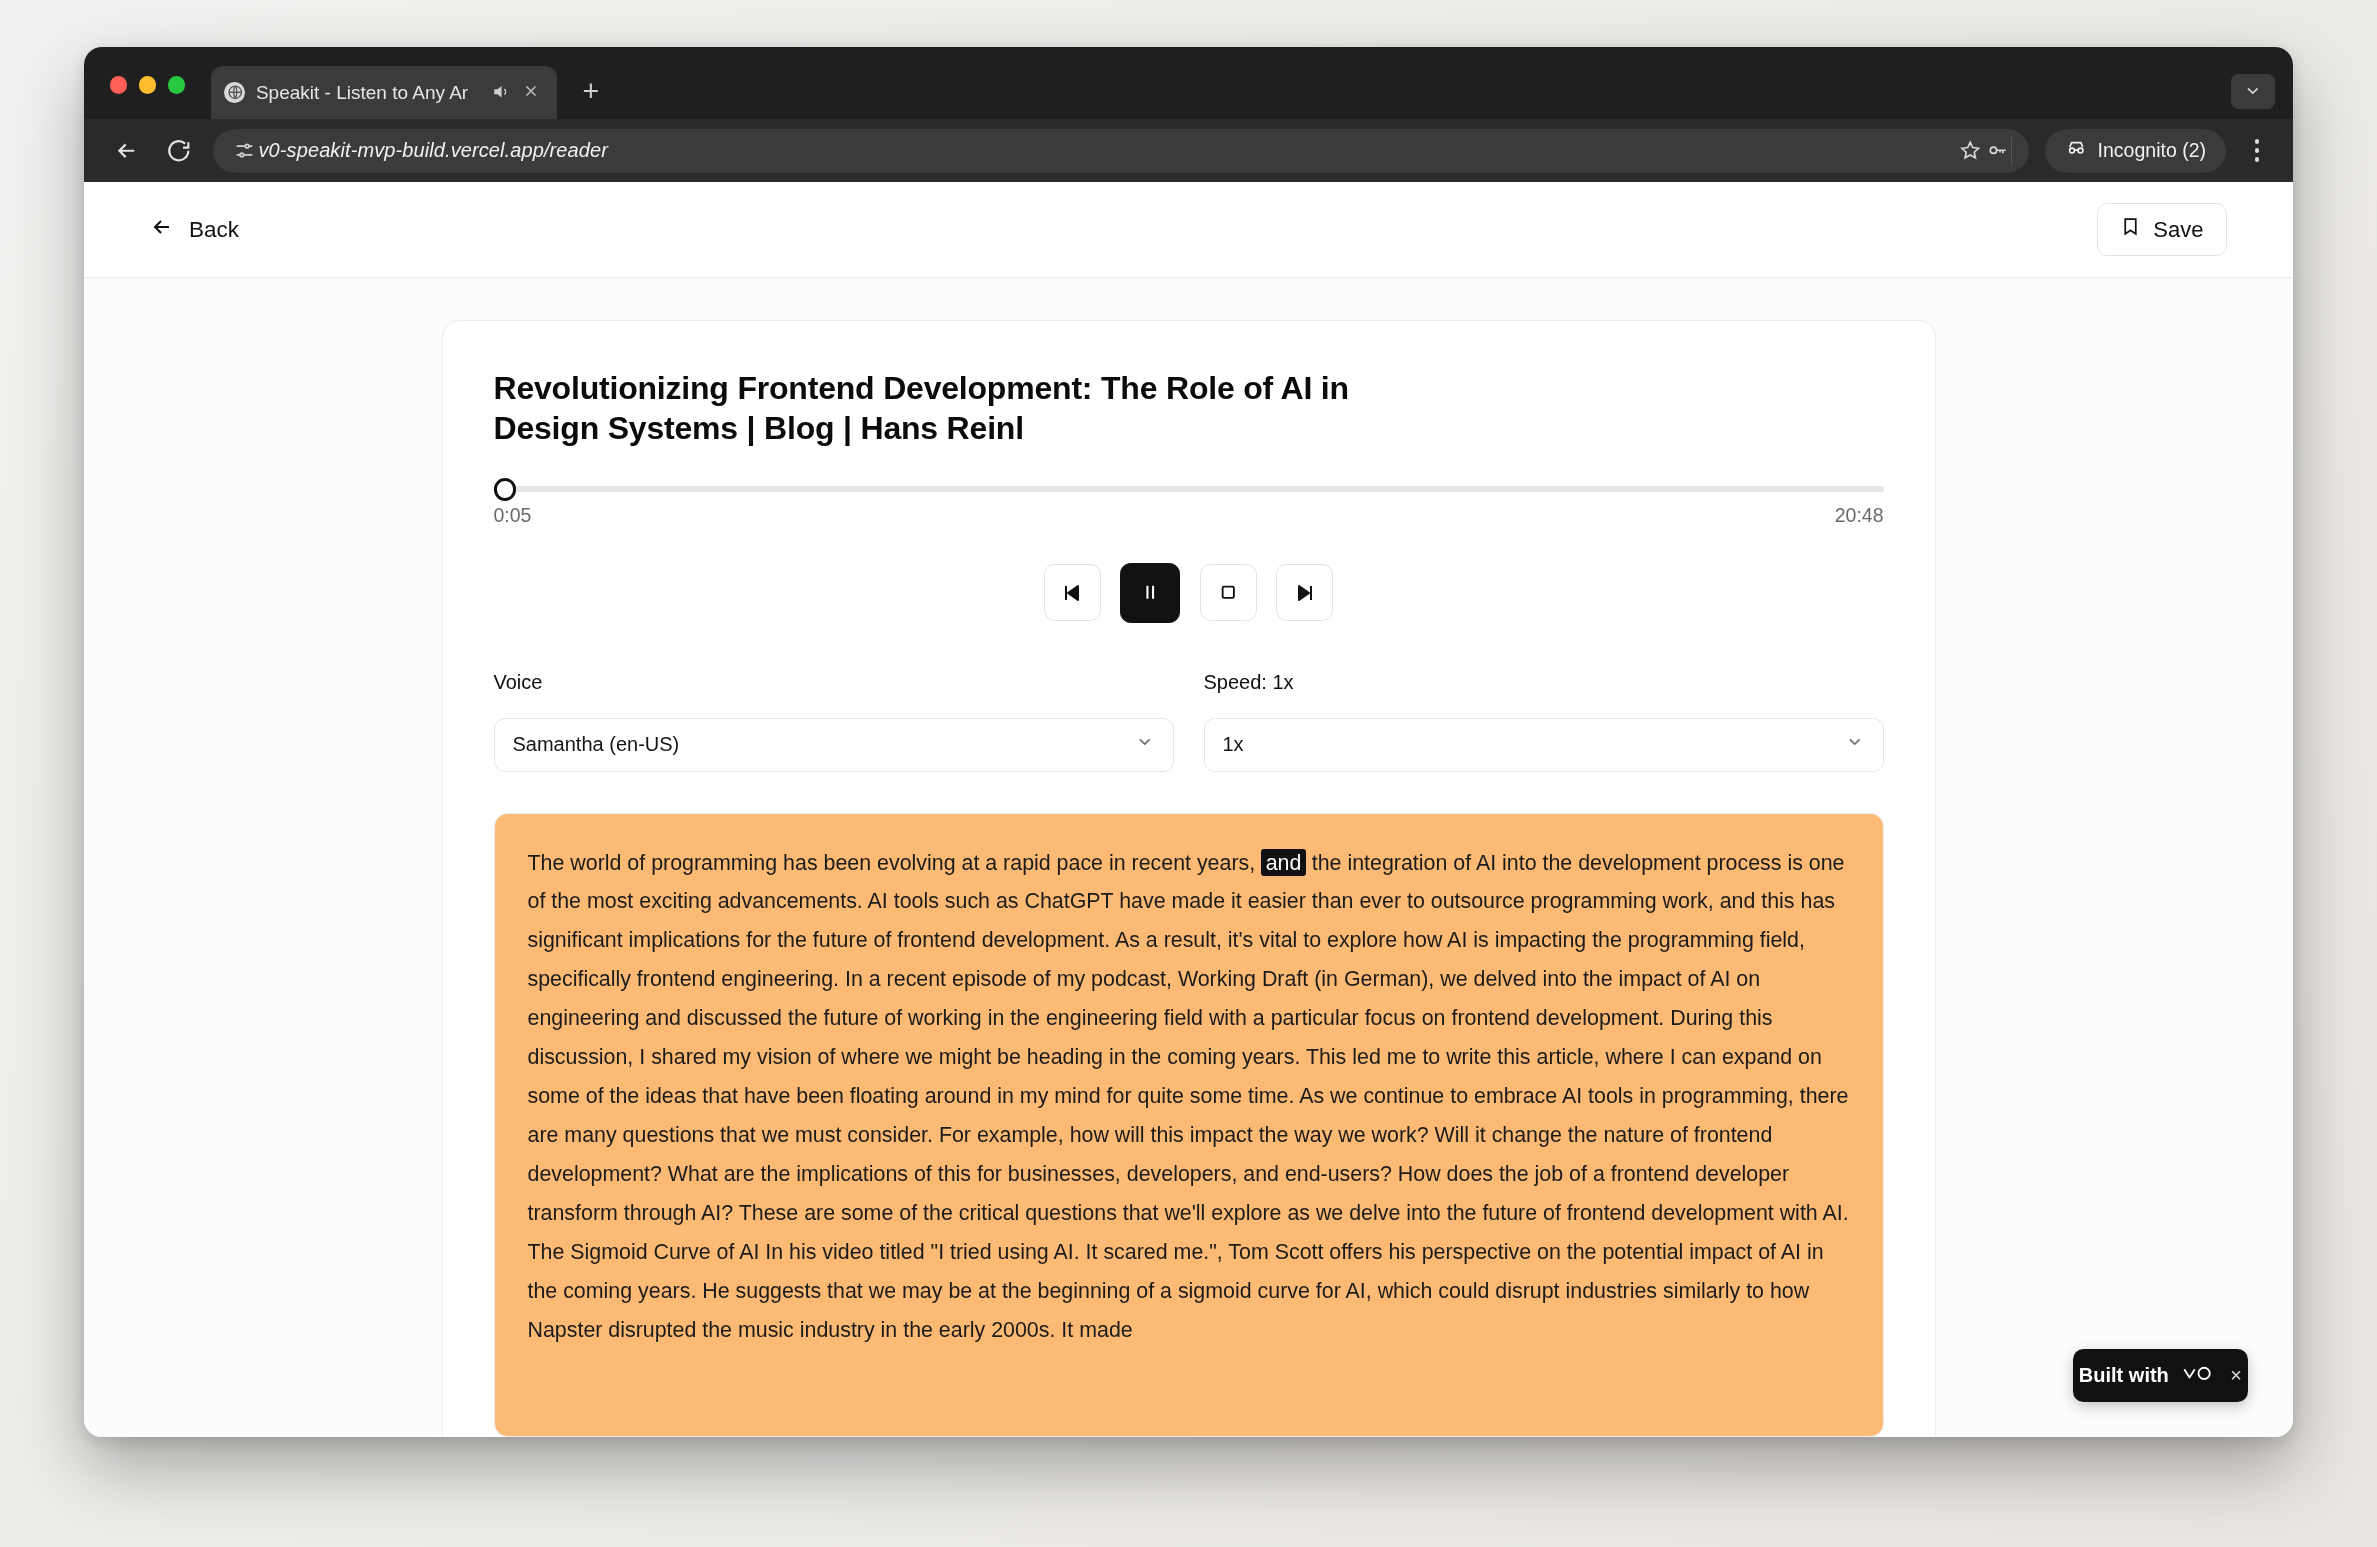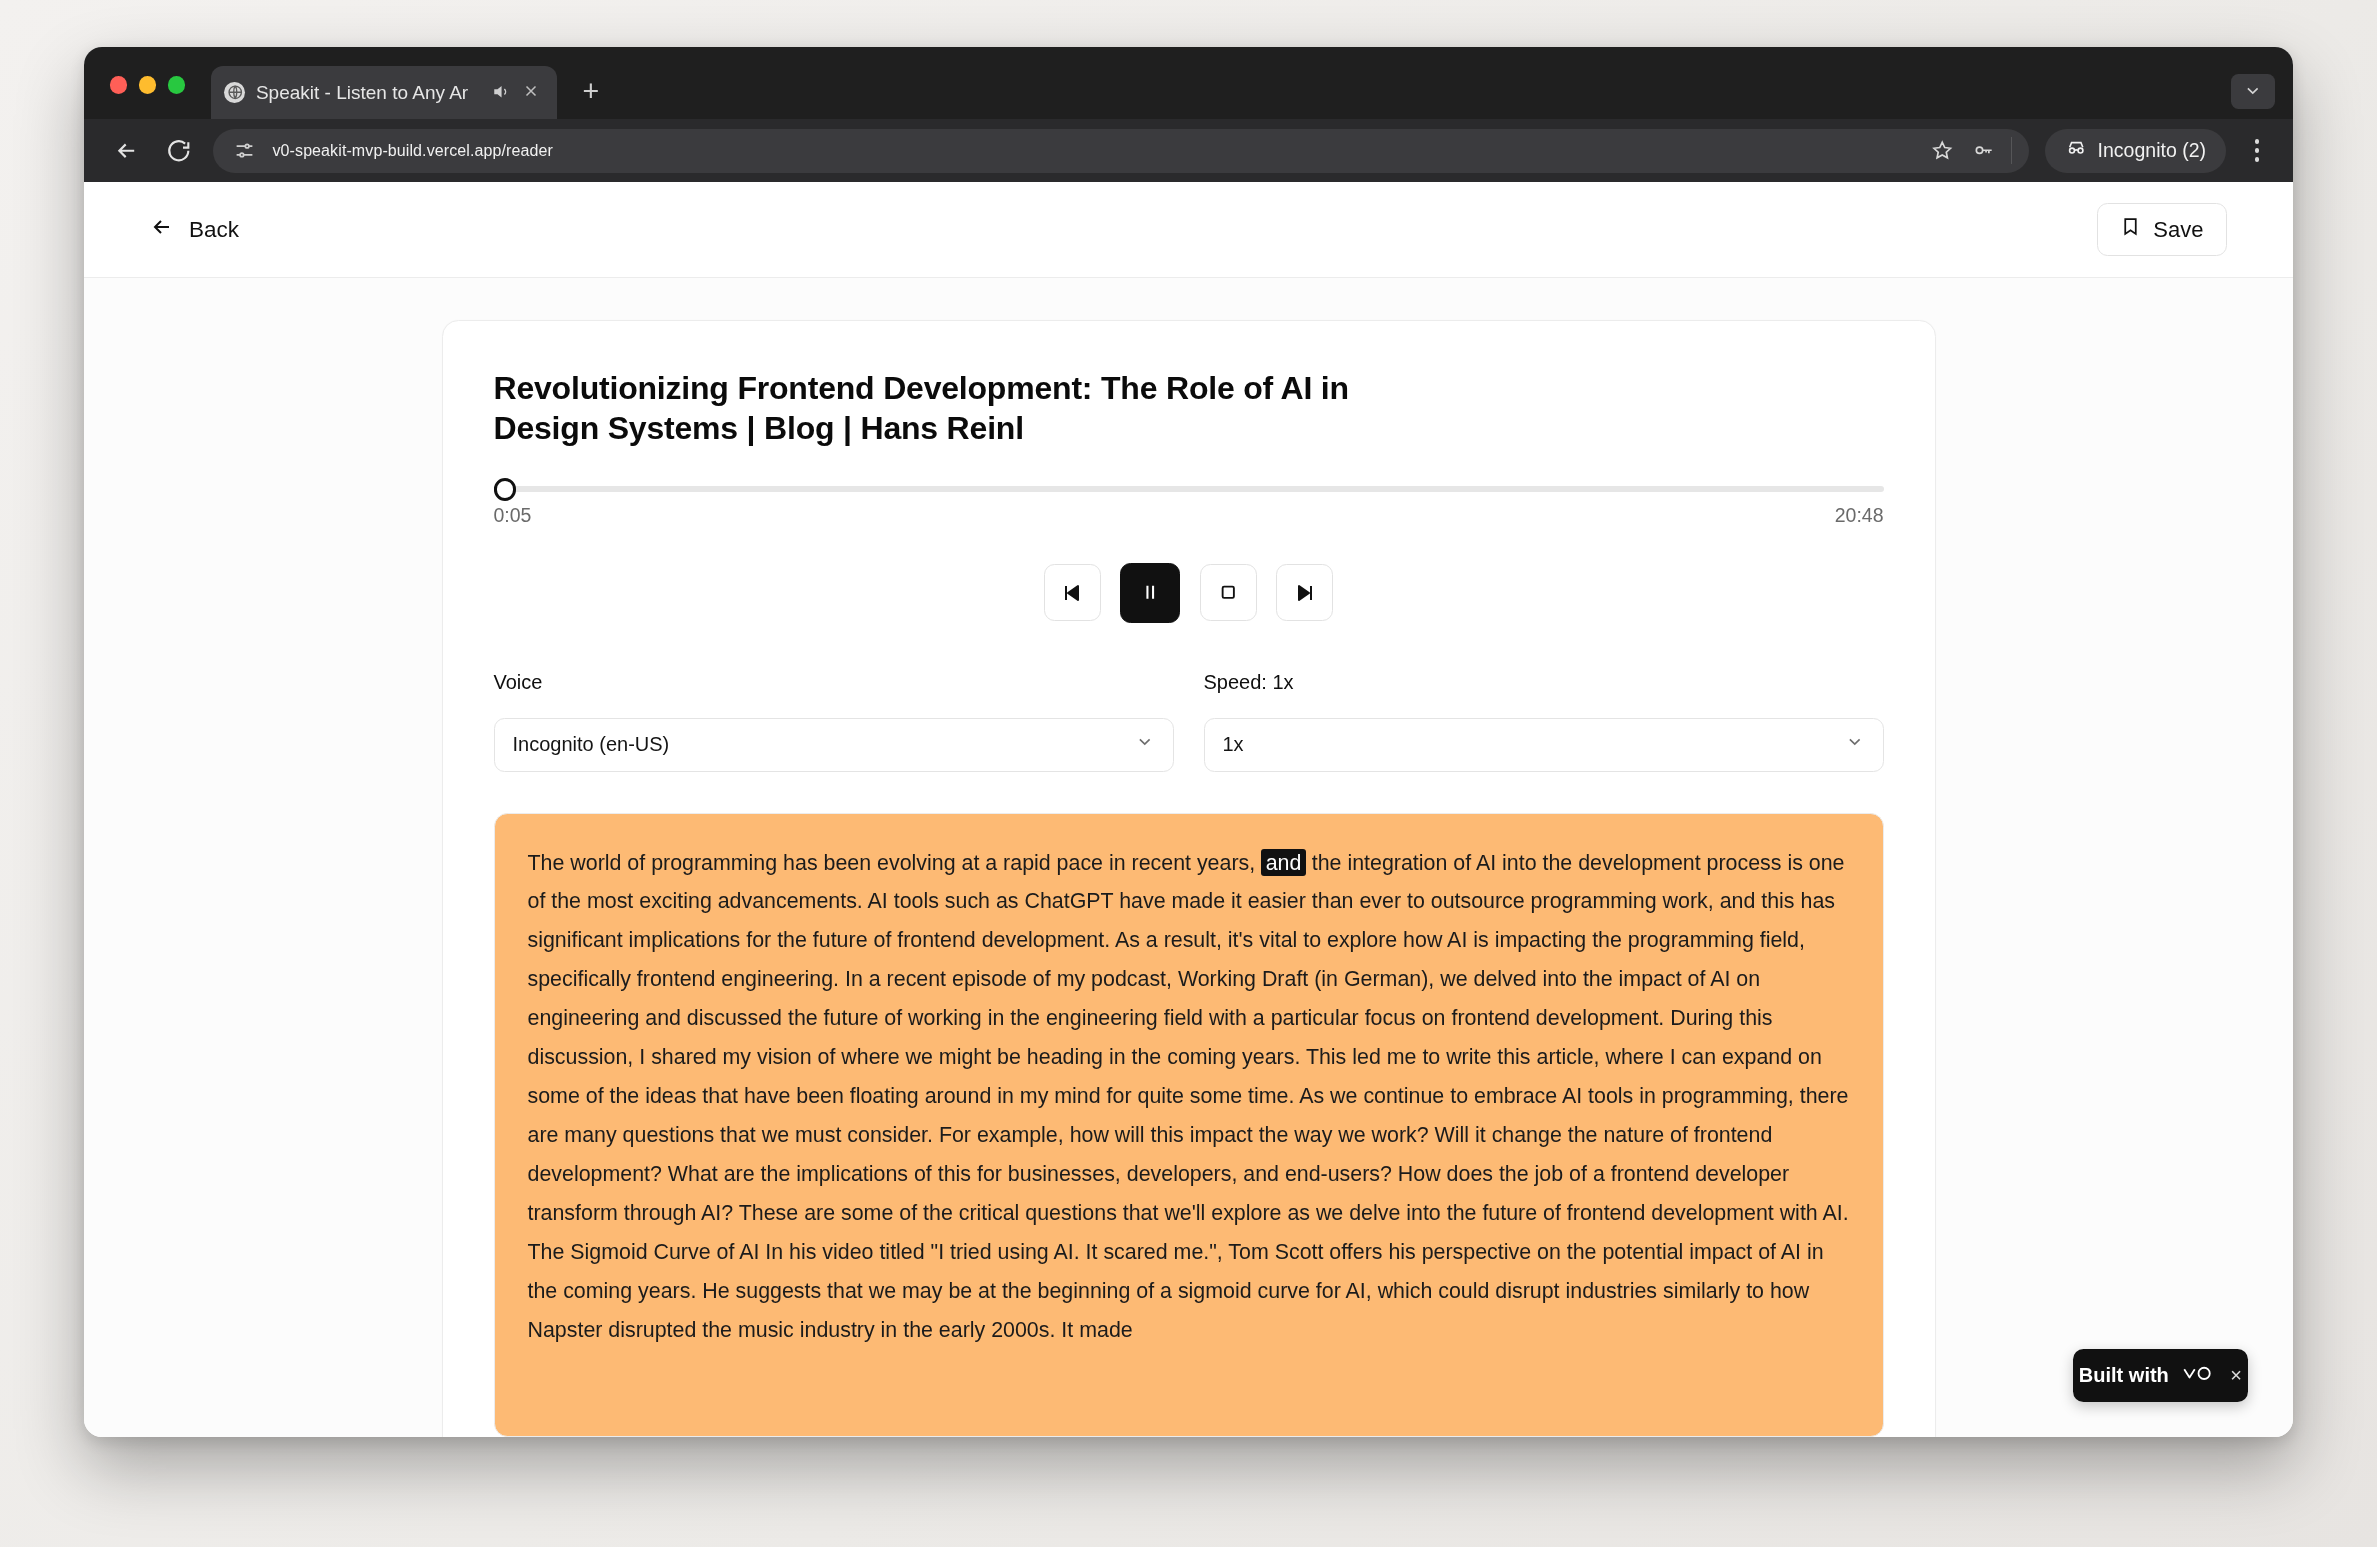--- a/index.html
+++ b/index.html
@@ -112,23 +112,24 @@
     flex: 0 0 auto;
   }
   .omnibox {
     flex: 1 1 auto;
     height: 44px;
     background: #3b3b3e;
     border-radius: 22px;
     display: flex;
     align-items: center;
     padding: 0 16.5px 0 19.5px;
-    gap: 15px;
+    gap: 1px;
     color: #f1f1f1;
-    font-size: 16px;
+    font-size: 20px;
+    font-style: italic;
   }
   .omnibox .url { flex: 1 1 auto; letter-spacing: 0.1px; }
   .omni-icon { width: 25.5px; height: 25.5px; display: flex; align-items: center; justify-content: center; color: #cfcfcf; flex: 0 0 auto; }
   .omni-div { width: 1.5px; height: 27px; background: #565658; flex: 0 0 auto; }
   .incognito-pill {
     height: 44px;
     background: #3b3b3e;
     border-radius: 22px;
     display: flex; align-items: center; gap: 10.5px;
     padding: 0 19.5px;
@@ -446,21 +447,21 @@
               <path d="M6 5v14l10-7L6 5z" fill="#111"></path>
                 <path d="M18 5v14"></path>
             </svg>
           </div>
         </div>
 
         <div class="controls-row">
           <div class="ctrl">
             <span class="ctrl-label">Voice</span>
             <div class="select">
-              <span>Incognito (en-US)</span>
+              <span>Samantha (en-US)</span>
               <span class="chev">
                 <svg width="19.5" height="19.5" viewBox="0 0 24 24" fill="none" stroke="#6d6d6d" stroke-width="2">
                   <path d="M6 9l6 6 6-6"></path>
                 </svg>
               </span>
             </div>
           </div>
           <div class="ctrl">
             <span class="ctrl-label">Speed: 1x</span>
             <div class="select">

